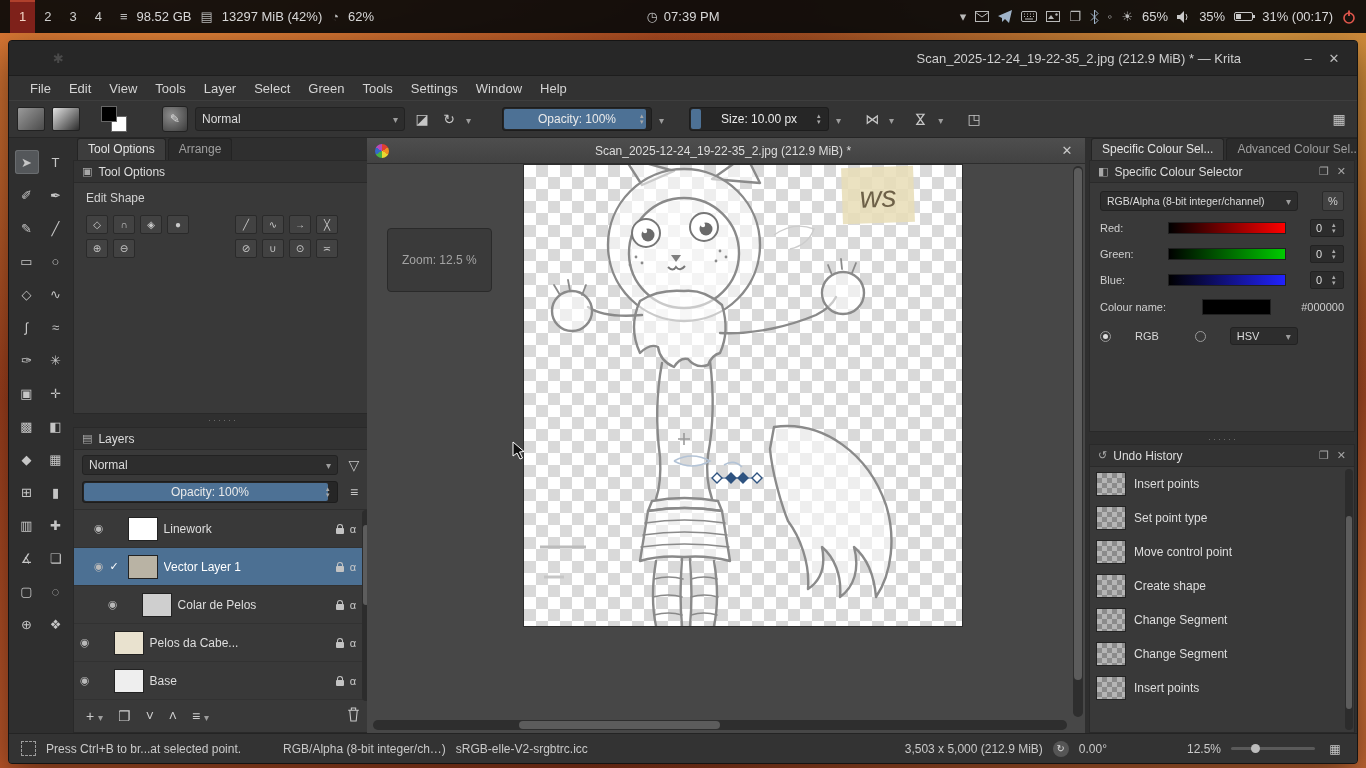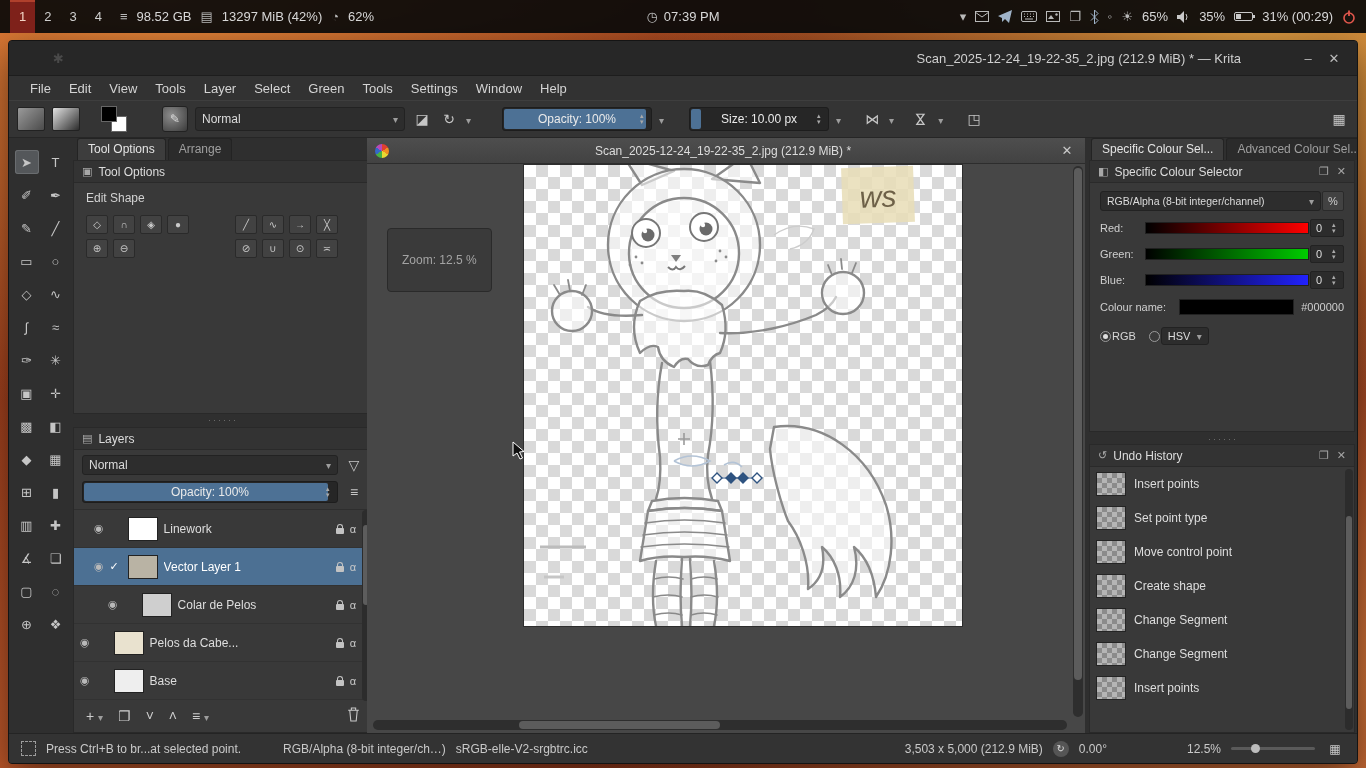--- a/index.html
+++ b/index.html
@@ -128,38 +128,38 @@
     border:1px solid #2a2a2a;border-radius:4px;font-size:12px;color:#a3a3a3;white-space:nowrap;}
   #cursor{position:absolute;left:145px;top:303px;}
   .vscroll{position:absolute;right:2px;top:28px;bottom:16px;width:10px;background:#2e2e2e;border-radius:5px;}
   .vscroll .sthumb{position:absolute;left:1px;right:1px;top:2px;height:93%;background:#5c5c5c;border-radius:4px;}
   .hscroll{position:absolute;left:6px;right:18px;bottom:3px;height:10px;background:#2e2e2e;border-radius:5px;}
   .hscroll .sthumb{position:absolute;top:1px;bottom:1px;left:21%;width:29%;background:#5c5c5c;border-radius:4px;}
   
   #right-dock{position:absolute;right:0;width:268px;top:0;bottom:0;}
   #csel-docker{left:0;right:2px;top:22px;height:272px;}
   .cs-content{padding:8px 10px;}
-  .cs-row{display:flex;align-items:center;gap:1px;margin-bottom:8px;}
+  .cs-row{display:flex;align-items:center;gap:24px;margin-bottom:8px;}
   #depth-dd{flex:1;height:20px;font-size:10.5px;}
   .sq-btn{width:22px;height:20px;background:#424242;border:1px solid #2a2a2a;border-radius:2px;
     display:flex;align-items:center;justify-content:center;font-size:11px;color:#cdcdcd;}
   .ch-label{width:44px;font-size:11px;color:#cfcfcf;}
   .ch-bar{flex:1;height:12px;border:1px solid #202020;}
   .ch-bar.red{background:linear-gradient(to right,#000,#f00);}
   .ch-bar.green{background:linear-gradient(to right,#000,#0c0);}
   .ch-bar.blue{background:linear-gradient(to right,#000,#22f);}
   .spinbox{position:relative;width:34px;height:18px;background:#2c2c2c;border:1px solid #222;border-radius:2px;
     font-size:11px;color:#ddd;display:flex;align-items:center;padding-left:5px;}
   .name-label{width:78px;font-size:11px;color:#cfcfcf;}
   .black-swatch{flex:1;height:16px;background:#000;border:1px solid #222;}
   .hex{font-size:11px;color:#cfcfcf;margin-left:6px;}
   .radio{width:11px;height:11px;border:1px solid #9a9a9a;border-radius:50%;position:relative;flex:none;}
   .radio.sel::after{content:"";position:absolute;inset:2px;background:#ddd;border-radius:50%;}
   .mode-lbl{font-size:11px;color:#d7d7d7;margin-right:12px;}
-  #hsv-dd{width:48px;height:18px;font-size:11px;}
+  #hsv-dd{width:68px;height:18px;font-size:11px;}
   #right-dots{top:296px;}
   #undo-docker{left:0;right:2px;top:306px;bottom:0;}
   .u-list{position:relative;overflow:hidden;height:calc(100% - 22px);}
   .undo-row{height:34px;display:flex;align-items:center;gap:8px;padding:0 14px 0 6px;}
   .undo-row.selected{background:#5d86ab;}
   .undo-row.selected .ulabel{color:#fff;}
   .uthumb{width:30px;height:24px;border:1px solid #242424;flex:none;
     background-image:conic-gradient(#8b8b8b 25%,#b5b5b5 0 50%,#8b8b8b 0 75%,#b5b5b5 0);background-size:10px 10px;}
   .ulabel{font-size:12px;color:#dedede;white-space:nowrap;}
   #undo-scroll{position:absolute;right:1px;top:2px;bottom:2px;width:8px;background:#2c2c2c;border-radius:4px;}
@@ -239,21 +239,21 @@
       <span class="tb-svg">
           <svg width="13" height="12" viewBox="0 0 13 12">
             <path d="M0 4 L3 4 L7 0 L7 12 L3 8 L0 8 Z" fill="#c9c9c9"></path>
             <path d="M9 3 Q11 6 9 9" fill="none" stroke="#c9c9c9"></path>
           </svg>
         </span>
       <span class="tbtext">35%</span>
       <span class="battery">
           <span class="blevel"></span>
         </span>
-      <span class="tbtext">31% (00:29)</span>
+      <span class="tbtext">31% (00:17)</span>
       <span class="tb-svg">
           <svg width="14" height="14" viewBox="0 0 14 14">
             <circle cx="7" cy="8" r="5" fill="none" stroke="#e2574c" stroke-width="1.6"></circle>
             <path d="M7 0.5 L7 6" stroke="#e2574c" stroke-width="1.8"></path>
           </svg>
         </span>
     </div>
   </div>
 
   <div id="win">

